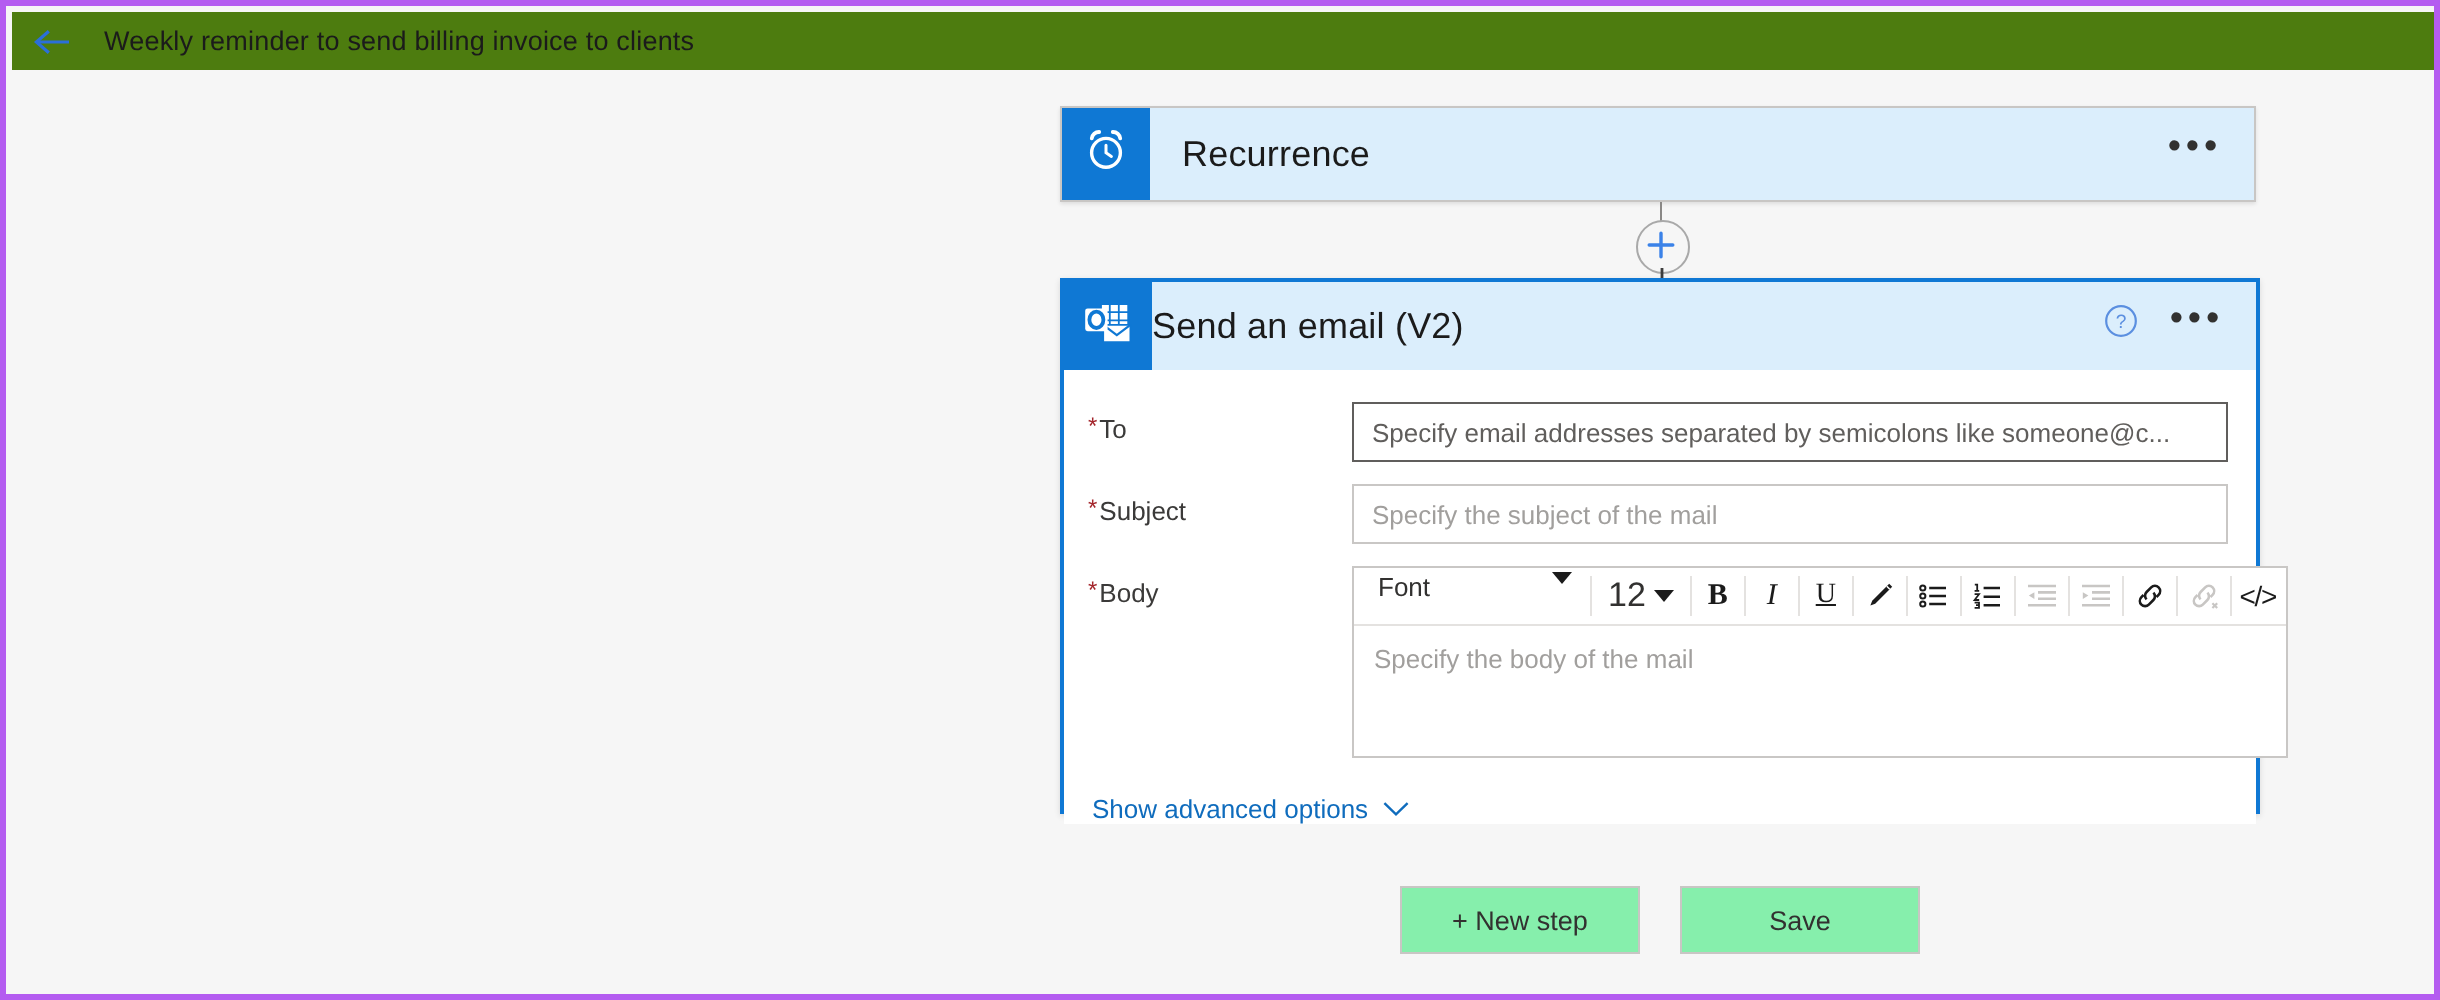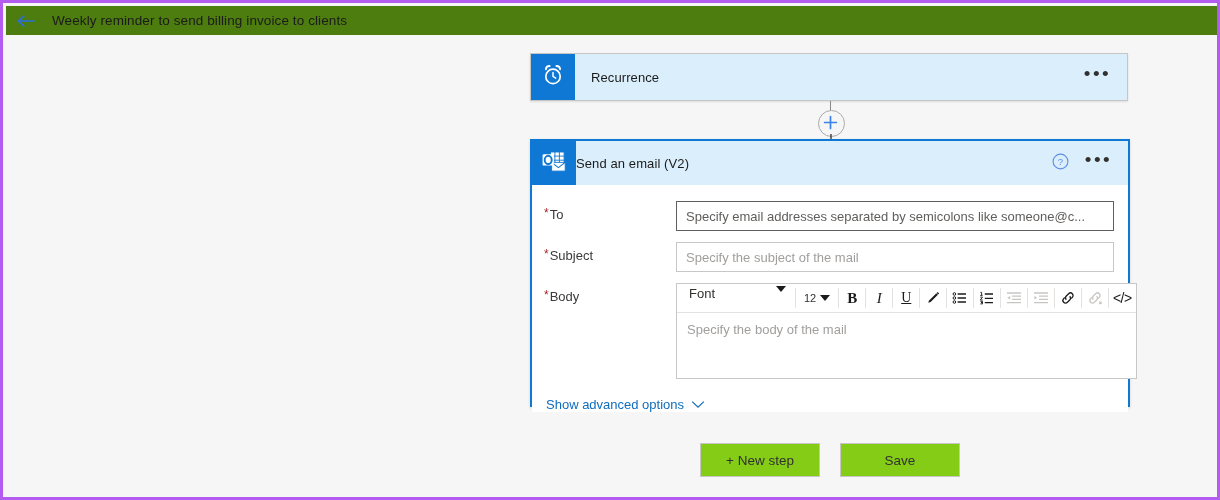--- a/index.html
+++ b/index.html
@@ -85,21 +85,21 @@
   }
   .card-head-body {
     flex: 1;
     background: #dbeefc;
     display: flex;
     align-items: center;
     padding: 0 14px 0 16px;
   }
   .card-title {
     flex: 1;
-    font-size: 13px;
+    font-size: 18px;
     color: #1b1b1b;
     letter-spacing: .1px;
   }
   .head-actions {
     display: flex;
     align-items: center;
     gap: 14px;
   }
   .ellipsis {
     font-size: 19px;
@@ -236,21 +236,21 @@
     cursor: pointer;
     box-sizing: border-box;
   }
   .size-select {
     display: flex;
     align-items: center;
     gap: 4px;
     height: 24px;
     margin: 0 2px;
     padding: 0 5px;
-    font-size: 11px;
+    font-size: 17px;
     color: #323130;
     cursor: pointer;
     box-sizing: border-box;
   }
   .caret { width: 0; height: 0; border-left: 5px solid transparent; border-right: 5px solid transparent; border-top: 6px solid #1b1b1b; }
   .tb-sep {
     width: 1px;
     height: 20px;
     background: #e4e2e0;
     margin: 0 1px;
@@ -295,21 +295,21 @@
     left: 694px;
     top: 408px;
     display: flex;
     gap: 20px;
   }
   .flat-btn {
     width: 120px;
     height: 34px;
     box-sizing: border-box;
     border: 1px solid #c8c6c4;
-    background: #84cc16;
+    background: #86efac;
     font-family: "Liberation Sans", sans-serif;
     font-size: 13.5px;
     color: #323130;
     cursor: pointer;
   }
 </style>
 </head>
 <body>
 
 <div class="screen">

